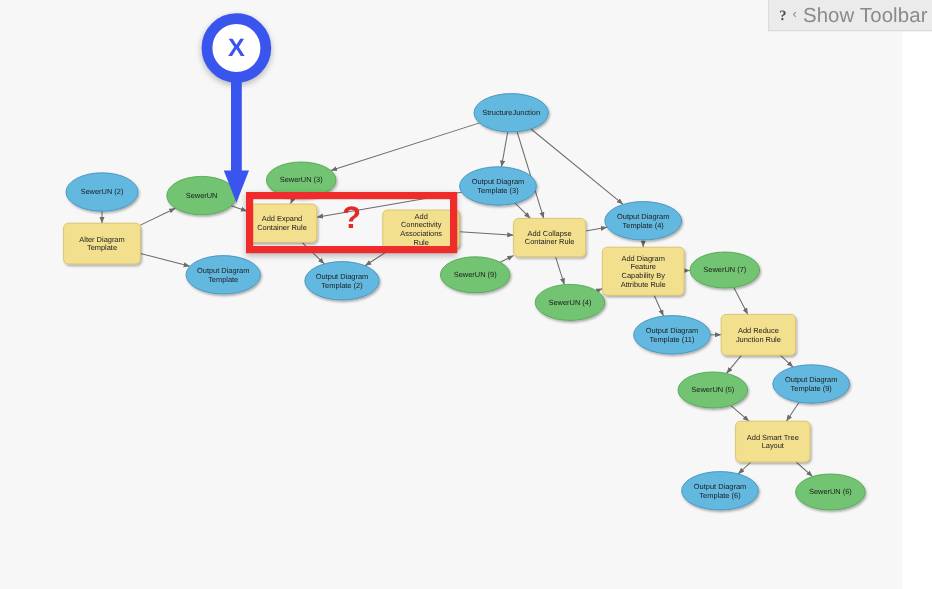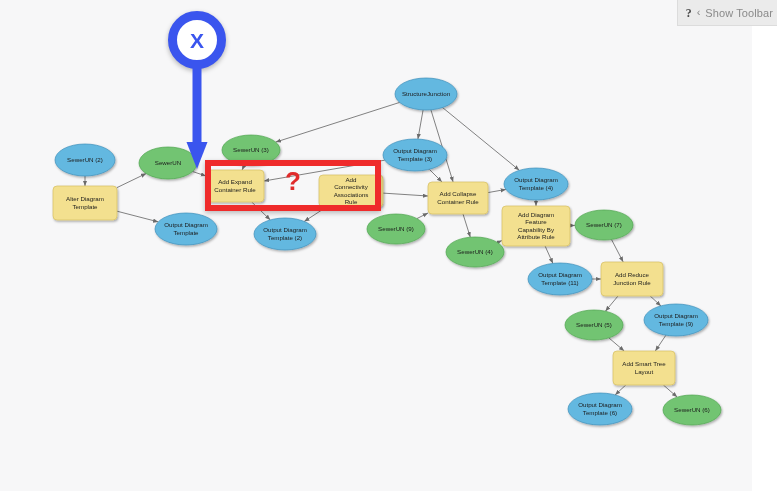--- a/index.html
+++ b/index.html
@@ -57,21 +57,21 @@
     cursor: pointer;
     font-family: "Liberation Serif", serif;
   }
   .tb-chevron {
     font-size: 11px;
     color: #8a8a8a;
     line-height: 1;
     cursor: pointer;
   }
   .tb-label {
-    font-size: 11px;
+    font-size: 17px;
     color: #8a8a8a;
     white-space: nowrap;
     letter-spacing: .1px;
     cursor: pointer;
   }
   
   .node-label {
     font-family: "Liberation Sans", sans-serif;
     font-size: 6.2px;
     fill: #1c1c1c;

